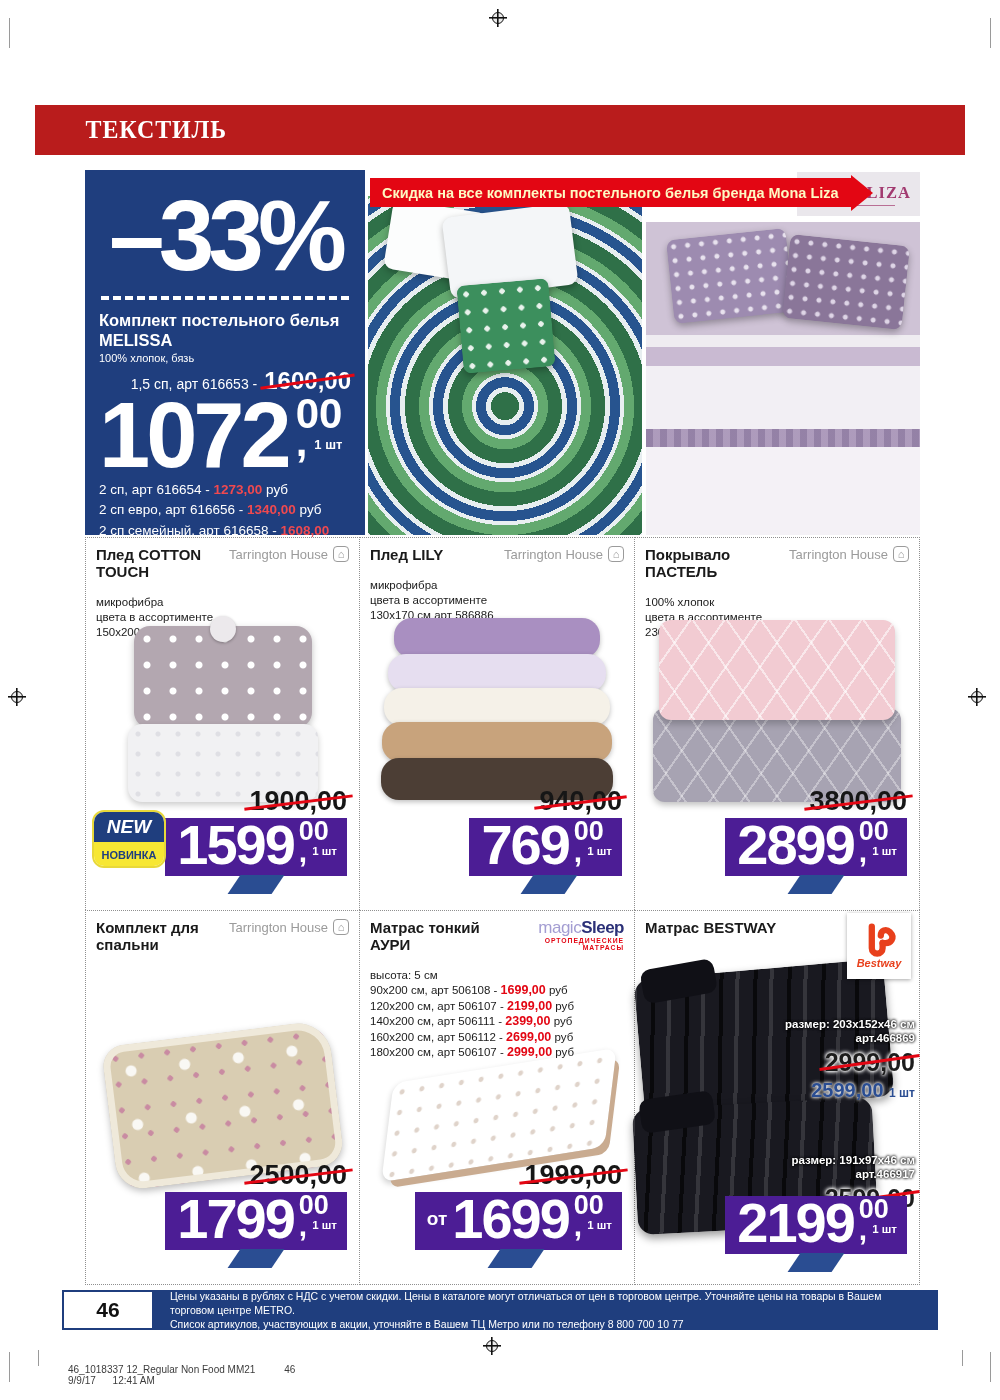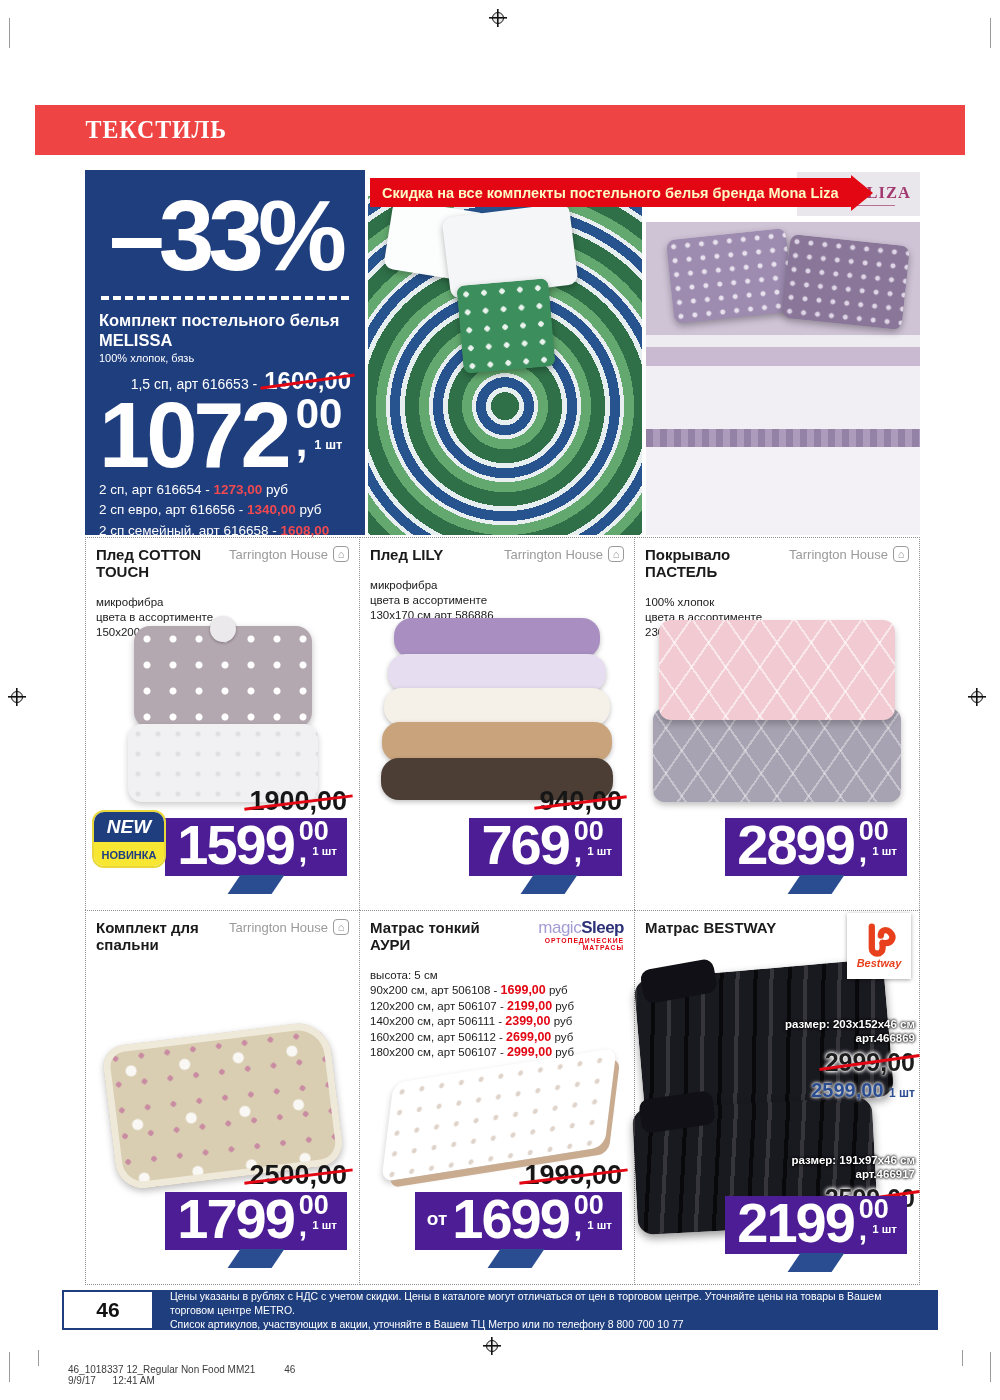--- a/index.html
+++ b/index.html
@@ -8,21 +8,21 @@
   .page { position:relative; width:1000px; height:1400px; background:#ffffff; overflow:hidden; margin:0 auto; }
 
   
   .crop { position:absolute; background:#9a9a9a; }
   .reg { position:absolute; width:18px; height:18px;
          background:linear-gradient(#111,#111) center/1.6px 100% no-repeat,
                     linear-gradient(#111,#111) center/100% 1.6px no-repeat; }
   .reg::before { content:''; position:absolute; inset:3px; border:1.7px solid #111; border-radius:50%; background:rgba(0,0,0,.08); }
 
   
-  .hdr-bar { position:absolute; left:35px; top:105px; width:930px; height:50px; background:#ef4444; display:flex; align-items:center; }
+  .hdr-bar { position:absolute; left:35px; top:105px; width:930px; height:50px; background:#b91c1c; display:flex; align-items:center; }
   .hdr-title { color:#fff; font-family:"Liberation Serif", serif; font-weight:700; font-size:26px; letter-spacing:1px; padding-left:55px; transform:scaleX(.92); transform-origin:left; }
 
   
   .promo { position:absolute; left:85px; top:170px; width:280px; height:365px; background:#1f3e7e; color:#fff; padding:6px 14px 10px; }
   .disc { font-size:100px; font-weight:800; letter-spacing:-6px; line-height:1.18; text-align:center; white-space:nowrap; }
   .dash { border-top:4px dashed #fff; margin:2px 2px 10px; }
   .promo-title { font-size:16.5px; font-weight:700; line-height:20px; }
   .promo-name { font-size:16.5px; font-weight:700; line-height:20px; }
   .promo-mat { font-size:11px; margin-top:2px; }
   .promo-size { display:flex; justify-content:flex-end; align-items:baseline; gap:7px; font-size:14px; margin-top:3px; }
@@ -305,20 +305,21 @@
         <div>цвета в ассортименте</div>
         <div>230x260 см арт 586653</div>
     </div>
     <div class="art-wrap" style="top:82px">
       <div class="art-pastel">
           <div class="sp-gray"></div>
           <div class="sp-pink"></div>
         </div>
     </div>
     <div class="price-zone">
+      <div><span class="old-price">3800,00</span></div>
       <div class="price-banner">
         <span class="pb-int">2899</span>
         <span class="pb-right">
             <span class="pb-cents">00</span>
           <span class="pb-bot">
               <span class="pb-comma">,</span>
               <span class="pb-unit">1 шт</span>
             </span>
           </span>
       </div>

